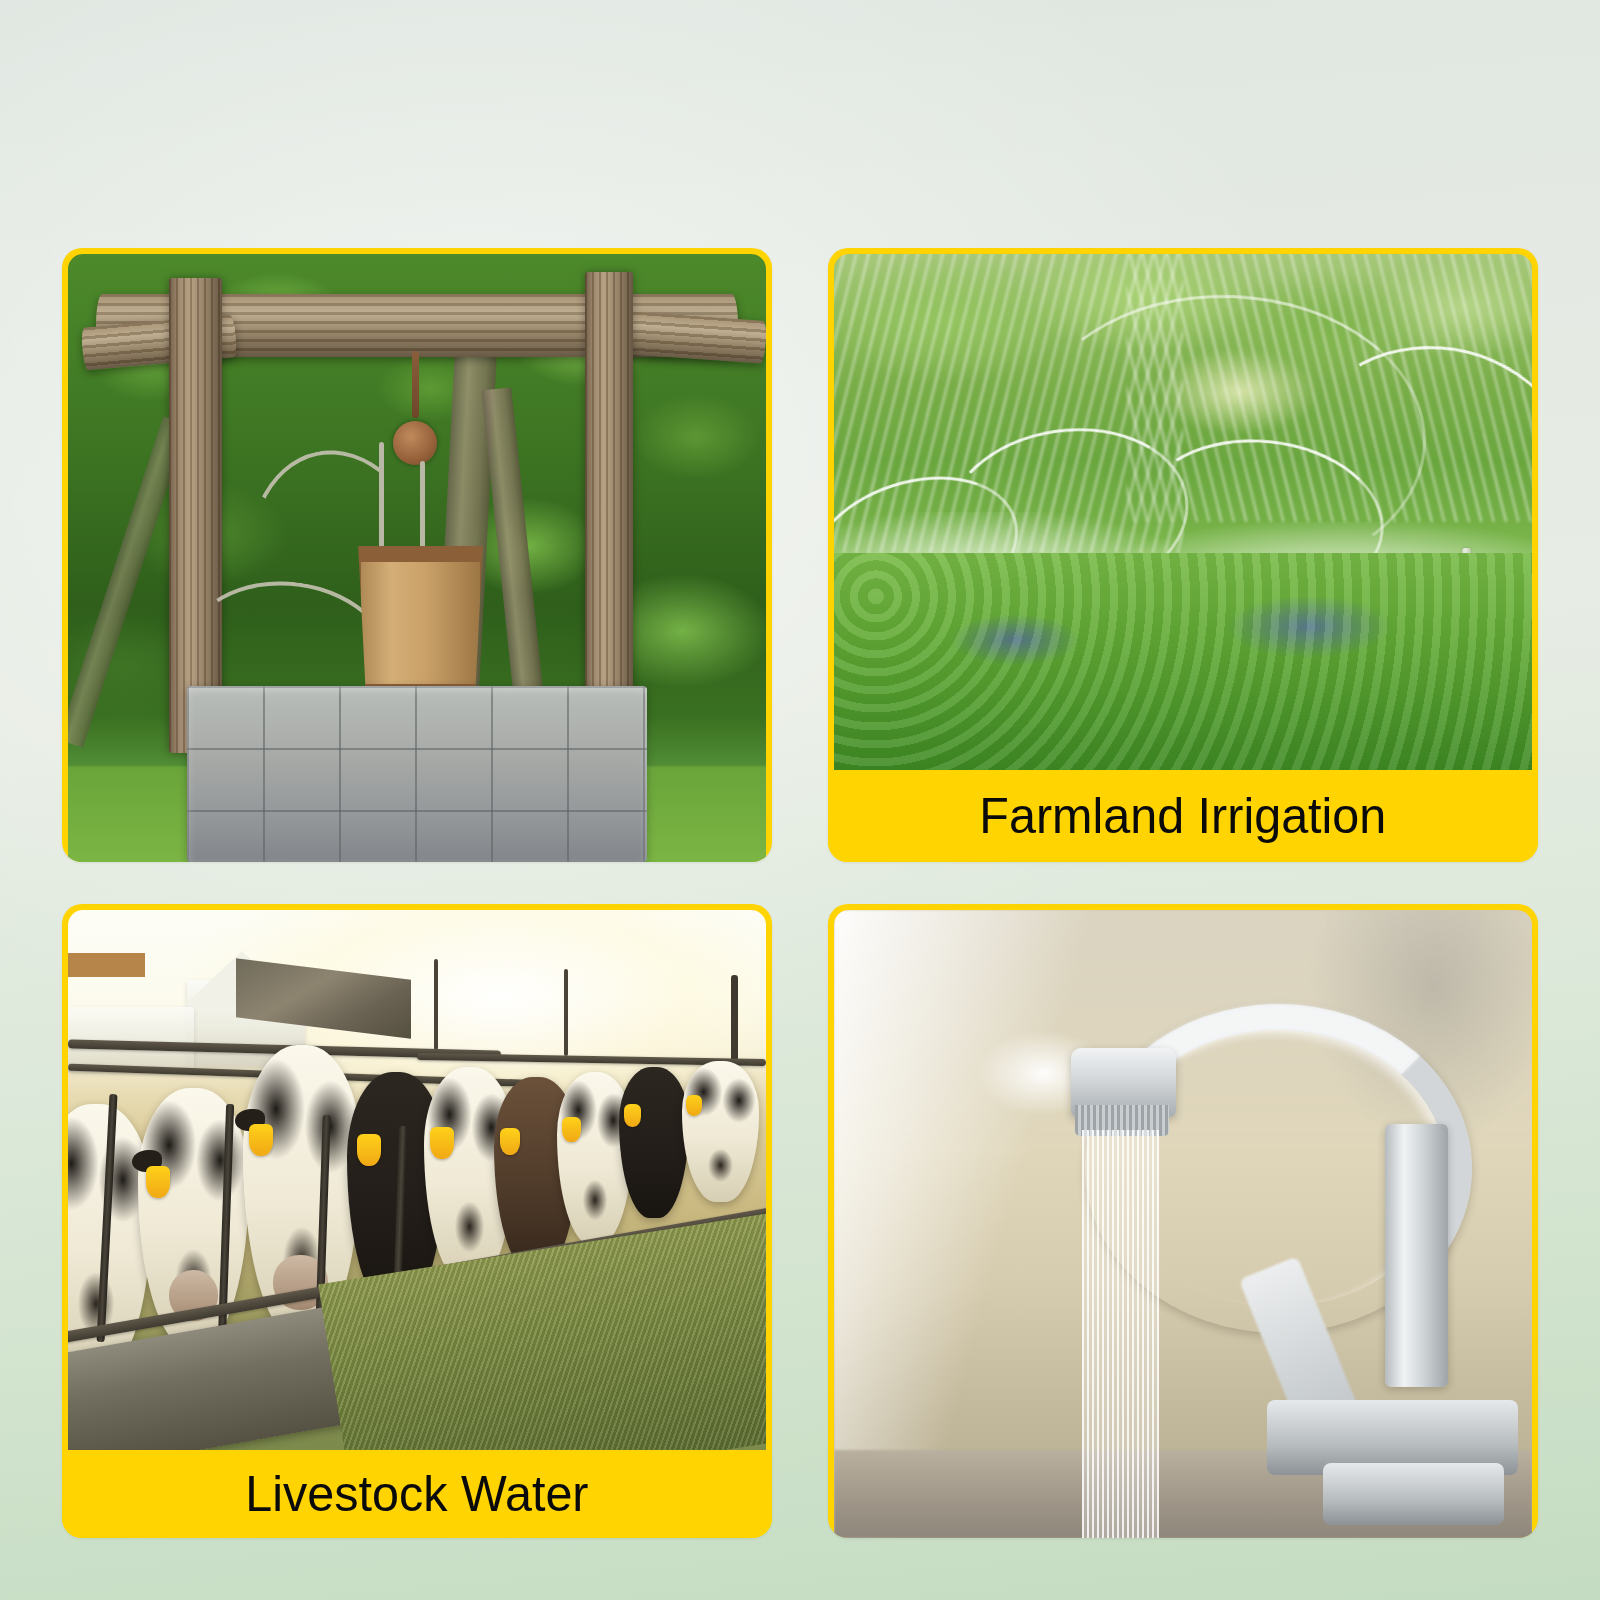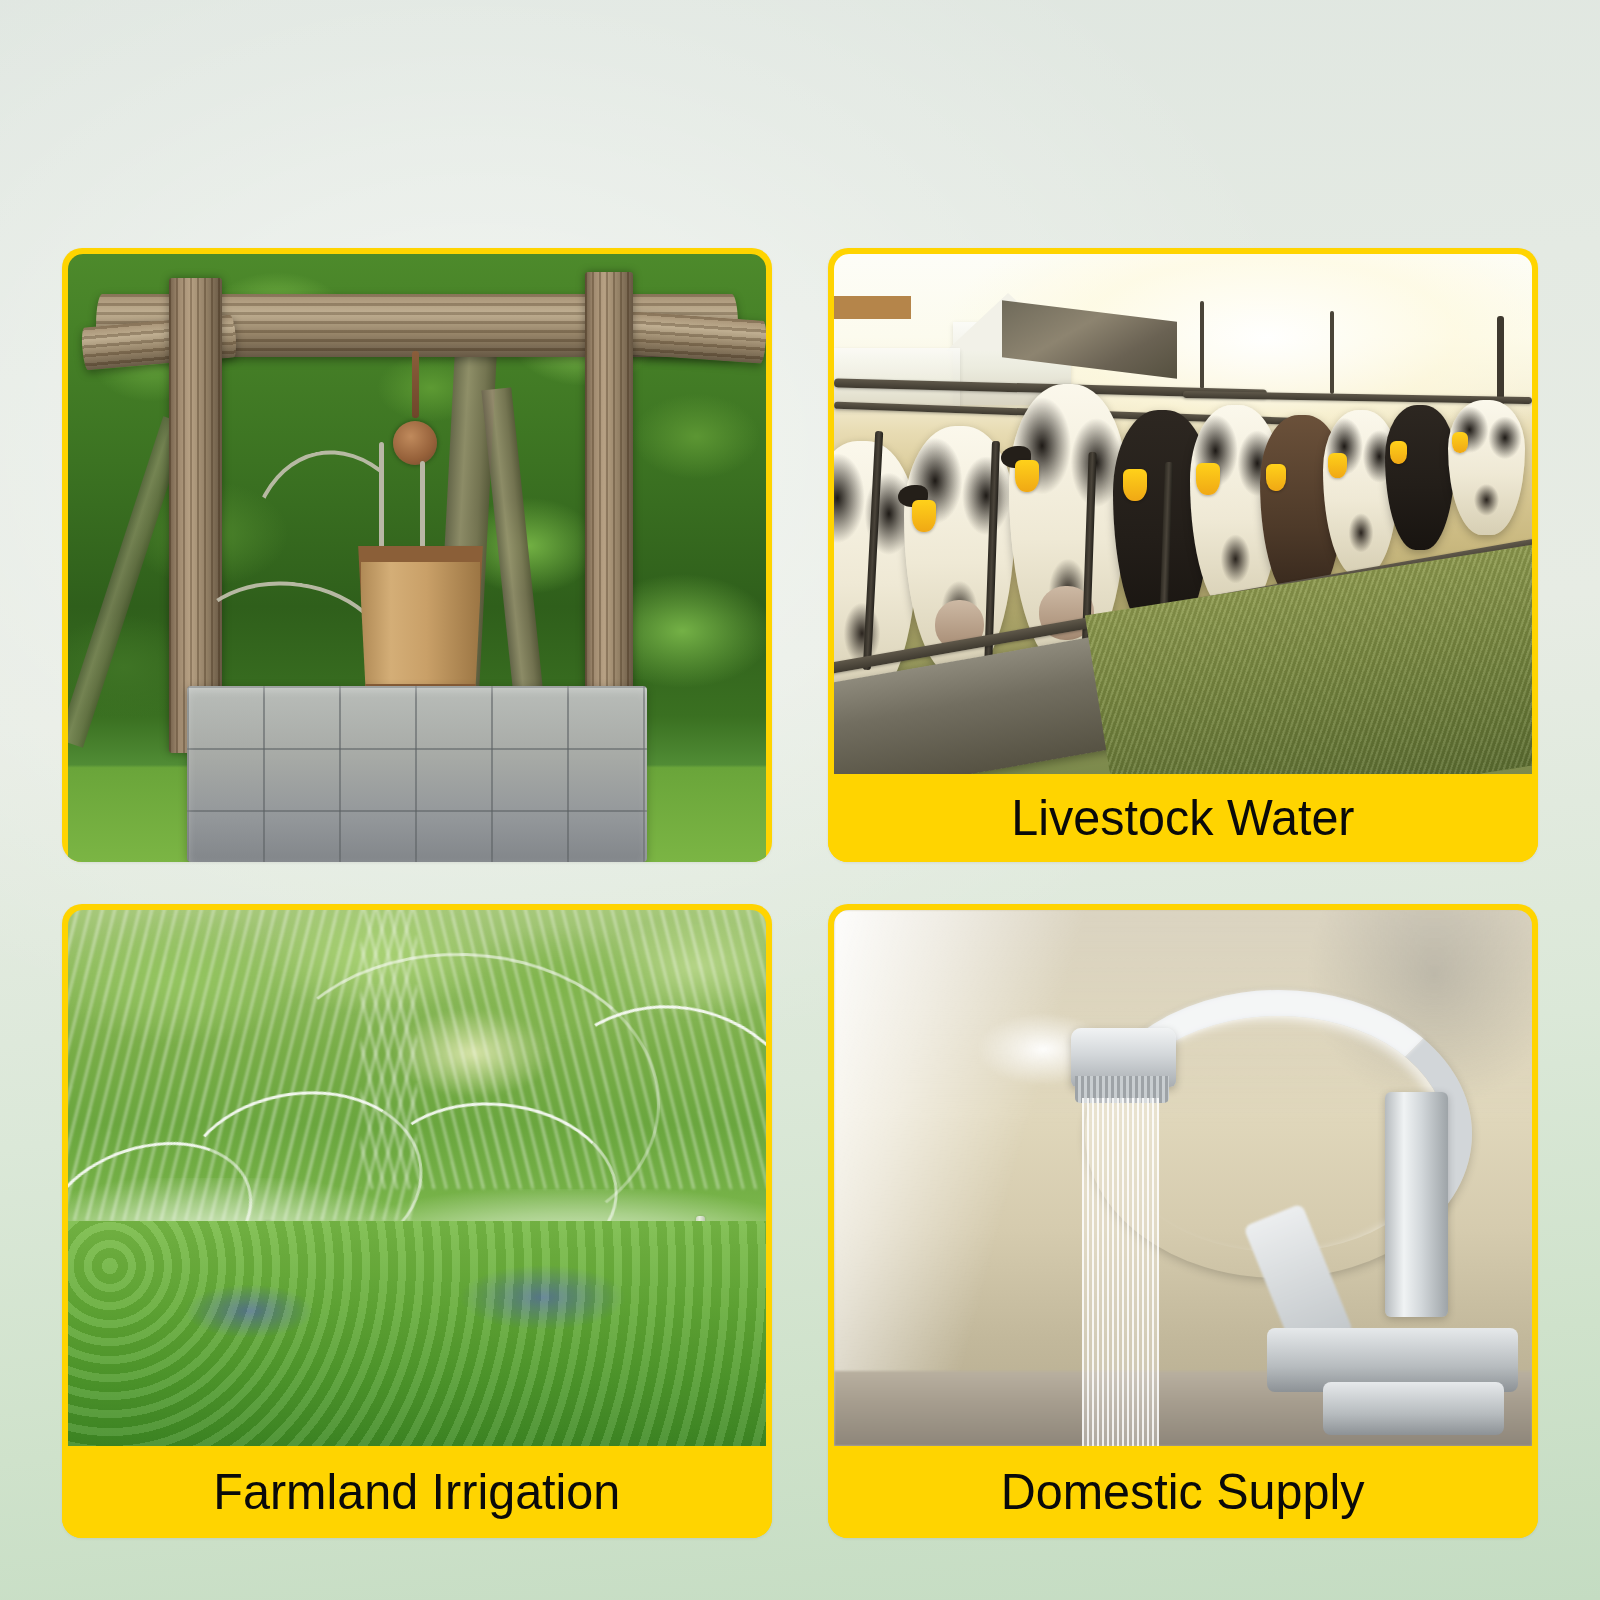--- a/index.html
+++ b/index.html
@@ -440,20 +440,51 @@
 
         <div class="well-bucket" style="left:41%;top:48%;width:17%;height:23%;">
           <div class="well-bucket-band" style="top:0;"></div>
           <div class="well-bucket-band" style="bottom:0;"></div>
         </div>
 
         <div class="well-stone" style="left:17%;top:71%;width:66%;height:29%;"></div>
       </div>
     </div>
 
+    <div class="card row-2">
+      <div class="card-photo ph-irrig">
+        <div class="irrig-blur-top"></div>
+
+        <div class="spray-streaks" style="left:-10%;top:-6%;width:60%;height:64%;"></div>
+        <div class="spray-streaks" style="left:42%;top:-8%;width:70%;height:60%;transform:scaleX(-1);"></div>
+
+        <div class="spray-arc" style="left:-4%;top:44%;width:30%;height:26%;transform:rotate(-18deg);"></div>
+        <div class="spray-arc" style="left:16%;top:34%;width:34%;height:32%;transform:rotate(-8deg);"></div>
+        <div class="spray-arc" style="left:44%;top:36%;width:34%;height:30%;transform:rotate(6deg);"></div>
+        <div class="spray-arc" style="left:66%;top:18%;width:40%;height:48%;transform:rotate(14deg);"></div>
+        <div class="spray-arc" style="left:28%;top:8%;width:56%;height:54%;transform:rotate(2deg);opacity:.65;"></div>
+
+        <div class="mist" style="left:-8%;top:50%;width:58%;height:26%;"></div>
+        <div class="mist" style="left:38%;top:52%;width:70%;height:24%;"></div>
+
+        <div class="riser" style="left:10.5%;top:62%;height:24%;"></div>
+        <div class="sprinkler-head" style="left:8.8%;top:60%;"></div>
+        <div class="riser" style="left:28%;top:58%;height:12%;opacity:.85;"></div>
+        <div class="riser" style="left:45.5%;top:59%;height:11%;opacity:.8;"></div>
+        <div class="riser" style="left:60%;top:60%;height:22%;"></div>
+        <div class="sprinkler-head" style="left:58.4%;top:58%;"></div>
+        <div class="riser" style="left:90%;top:57%;height:13%;opacity:.85;"></div>
+
+        <div class="crops"></div>
+      </div>
+      <div class="card-caption">
+        <span class="caption-text">Farmland Irrigation</span>
+      </div>
+    </div>
+
     <div class="card">
       <div class="card-photo ph-cows">
         <div class="cow-sky-glow"></div>
 
         <div class="barn" style="left:17%;top:13%;width:17%;height:16%;"></div>
         <div class="barn-roof-tri" style="left:16%;top:7.5%;"></div>
         <div class="barn-roof" style="left:24%;top:11%;width:25%;height:11%;transform:skewY(7deg);"></div>
         <div class="barn" style="left:0%;top:18%;width:18%;height:12%;opacity:.85;"></div>
         <div class="barn-roof" style="left:0%;top:8%;width:11%;height:4.5%;background:#b5854a;"></div>
 
@@ -503,65 +534,31 @@
         <div class="trough" style="left:-6%;top:70%;width:118%;height:22%;transform:rotate(-10deg);"></div>
         <div class="cow-rail" style="left:-6%;top:66%;width:118%;height:11px;transform:rotate(-10deg);"></div>
         <div class="hay" style="left:38%;top:62%;width:70%;height:42%;transform:rotate(-9deg);"></div>
       </div>
       <div class="card-caption">
         <span class="caption-text">Livestock Water</span>
       </div>
     </div>
 
     <div class="card row-2">
-      <div class="card-photo ph-irrig">
-        <div class="irrig-blur-top"></div>
-
-        <div class="spray-streaks" style="left:-10%;top:-6%;width:60%;height:64%;"></div>
-        <div class="spray-streaks" style="left:42%;top:-8%;width:70%;height:60%;transform:scaleX(-1);"></div>
-
-        <div class="spray-arc" style="left:-4%;top:44%;width:30%;height:26%;transform:rotate(-18deg);"></div>
-        <div class="spray-arc" style="left:16%;top:34%;width:34%;height:32%;transform:rotate(-8deg);"></div>
-        <div class="spray-arc" style="left:44%;top:36%;width:34%;height:30%;transform:rotate(6deg);"></div>
-        <div class="spray-arc" style="left:66%;top:18%;width:40%;height:48%;transform:rotate(14deg);"></div>
-        <div class="spray-arc" style="left:28%;top:8%;width:56%;height:54%;transform:rotate(2deg);opacity:.65;"></div>
-
-        <div class="mist" style="left:-8%;top:50%;width:58%;height:26%;"></div>
-        <div class="mist" style="left:38%;top:52%;width:70%;height:24%;"></div>
-
-        <div class="riser" style="left:10.5%;top:62%;height:24%;"></div>
-        <div class="sprinkler-head" style="left:8.8%;top:60%;"></div>
-        <div class="riser" style="left:28%;top:58%;height:12%;opacity:.85;"></div>
-        <div class="riser" style="left:45.5%;top:59%;height:11%;opacity:.8;"></div>
-        <div class="riser" style="left:60%;top:60%;height:22%;"></div>
-        <div class="sprinkler-head" style="left:58.4%;top:58%;"></div>
-        <div class="riser" style="left:90%;top:57%;height:13%;opacity:.85;"></div>
-
-        <div class="crops"></div>
-      </div>
-      <div class="card-caption">
-        <span class="caption-text">Farmland Irrigation</span>
-      </div>
-    </div>
-
-    <div class="card row-2">
       <div class="card-photo ph-tap">
         <div class="tap-bg-blur"></div>
         <div class="counter"></div>
 
         <div class="spout-arc" style="left:36%;top:15%;width:48%;height:44%;"></div>
         <div class="tap-column" style="left:79%;top:34%;width:9%;height:42%;"></div>
         <div class="spout-head" style="left:34%;top:22%;width:15%;height:11%;"></div>
         <div class="aerator" style="left:34.5%;top:31%;width:13.5%;height:5%;"></div>
 
         <div class="water-stream" style="left:35.5%;top:35%;width:11%;height:65%;"></div>
 
         <div class="tap-handle" style="left:62%;top:56%;width:9%;height:26%;"></div>
         <div class="tap-base" style="left:62%;top:78%;width:36%;height:12%;"></div>
         <div class="tap-base" style="left:70%;top:88%;width:26%;height:10%;"></div>
       </div>
-      <div class="card-caption">
-        <span class="caption-text">Domestic Supply</span>
-      </div>
     </div>
 
   </div>
 </div>
 
 </body></html>

